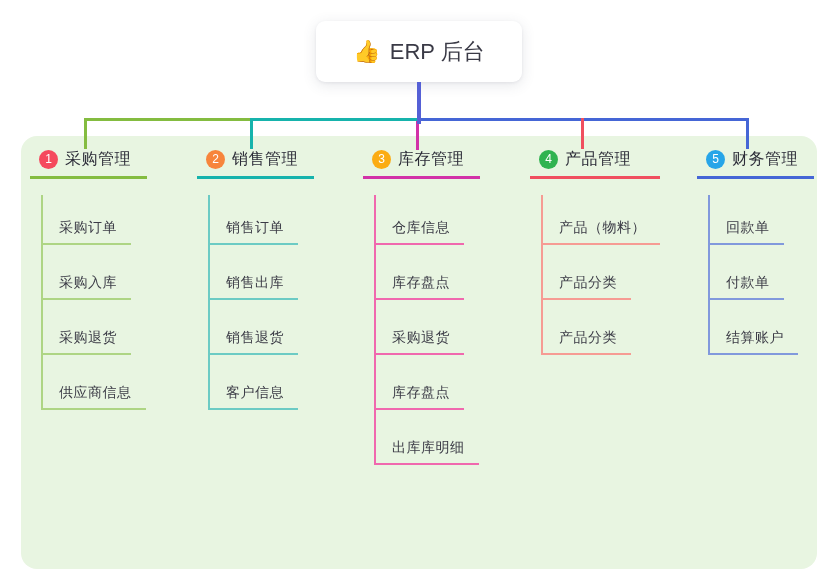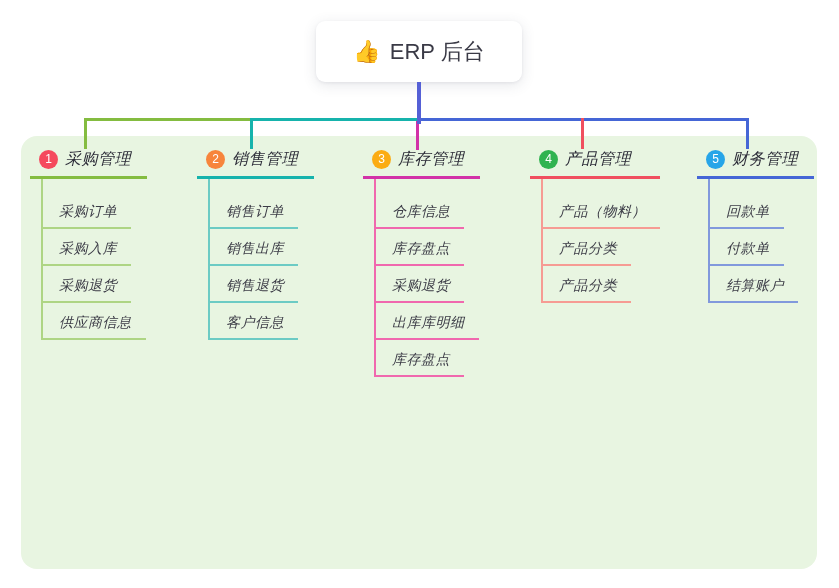--- a/index.html
+++ b/index.html
@@ -32,29 +32,28 @@
     box-sizing:border-box;min-width:117px;height:29px;
     padding:0 6px 7px 9px;
     border-bottom:3px solid var(--line);
   }
   .badge{
     width:19px;height:19px;border-radius:50%;flex:none;
     background:var(--badge);color:#ffffff;
     font-size:12px;line-height:19px;text-align:center;font-weight:500;
   }
   .branch-label{
-    font-size:16px;font-weight:500;color:#2c2c38;letter-spacing:0.5px;white-space:nowrap;font-style:italic;
+    font-size:16px;font-weight:500;color:#2c2c38;letter-spacing:0.5px;white-space:nowrap;
   }
   ul.children{
-    list-style:none;margin:0 0 0 11px;padding:0;
+    list-style:none;margin:16px 0 0 11px;padding:0;
     border-left:2px solid var(--cline);
-    font-style:italic;
   }
   ul.children li{
-    box-sizing:border-box;height:37px;width:max-content;
+    box-sizing:border-box;height:55px;width:max-content;
     display:flex;align-items:flex-end;
     padding:0 14px 6px 16px;
     border-bottom:2px solid var(--cline);
     font-size:14px;color:#3b3b46;letter-spacing:0.5px;white-space:nowrap;
   }
   ul.children li:first-child{height:50px;}
 </style>
 </head>
 <body>
 
@@ -103,22 +102,22 @@
 
 <div class="branch" style="left: 363px; --line: #d232a8; --cline: #f068ae; --badge: #fbac13;">
   <div class="branch-header">
     <span class="badge">3</span>
     <span class="branch-label">库存管理</span>
   </div>
   <ul class="children">
       <li>仓库信息</li>
       <li>库存盘点</li>
       <li>采购退货</li>
+      <li>库存盘点</li>
       <li>出库库明细</li>
-      <li>库存盘点</li>
     </ul>
 </div>
 
 <div class="branch" style="left: 530px; --line: #f04f5f; --cline: #f69b93; --badge: #30b350;">
   <div class="branch-header">
     <span class="badge">4</span>
     <span class="branch-label">产品管理</span>
   </div>
   <ul class="children">
       <li>产品（物料）</li>

